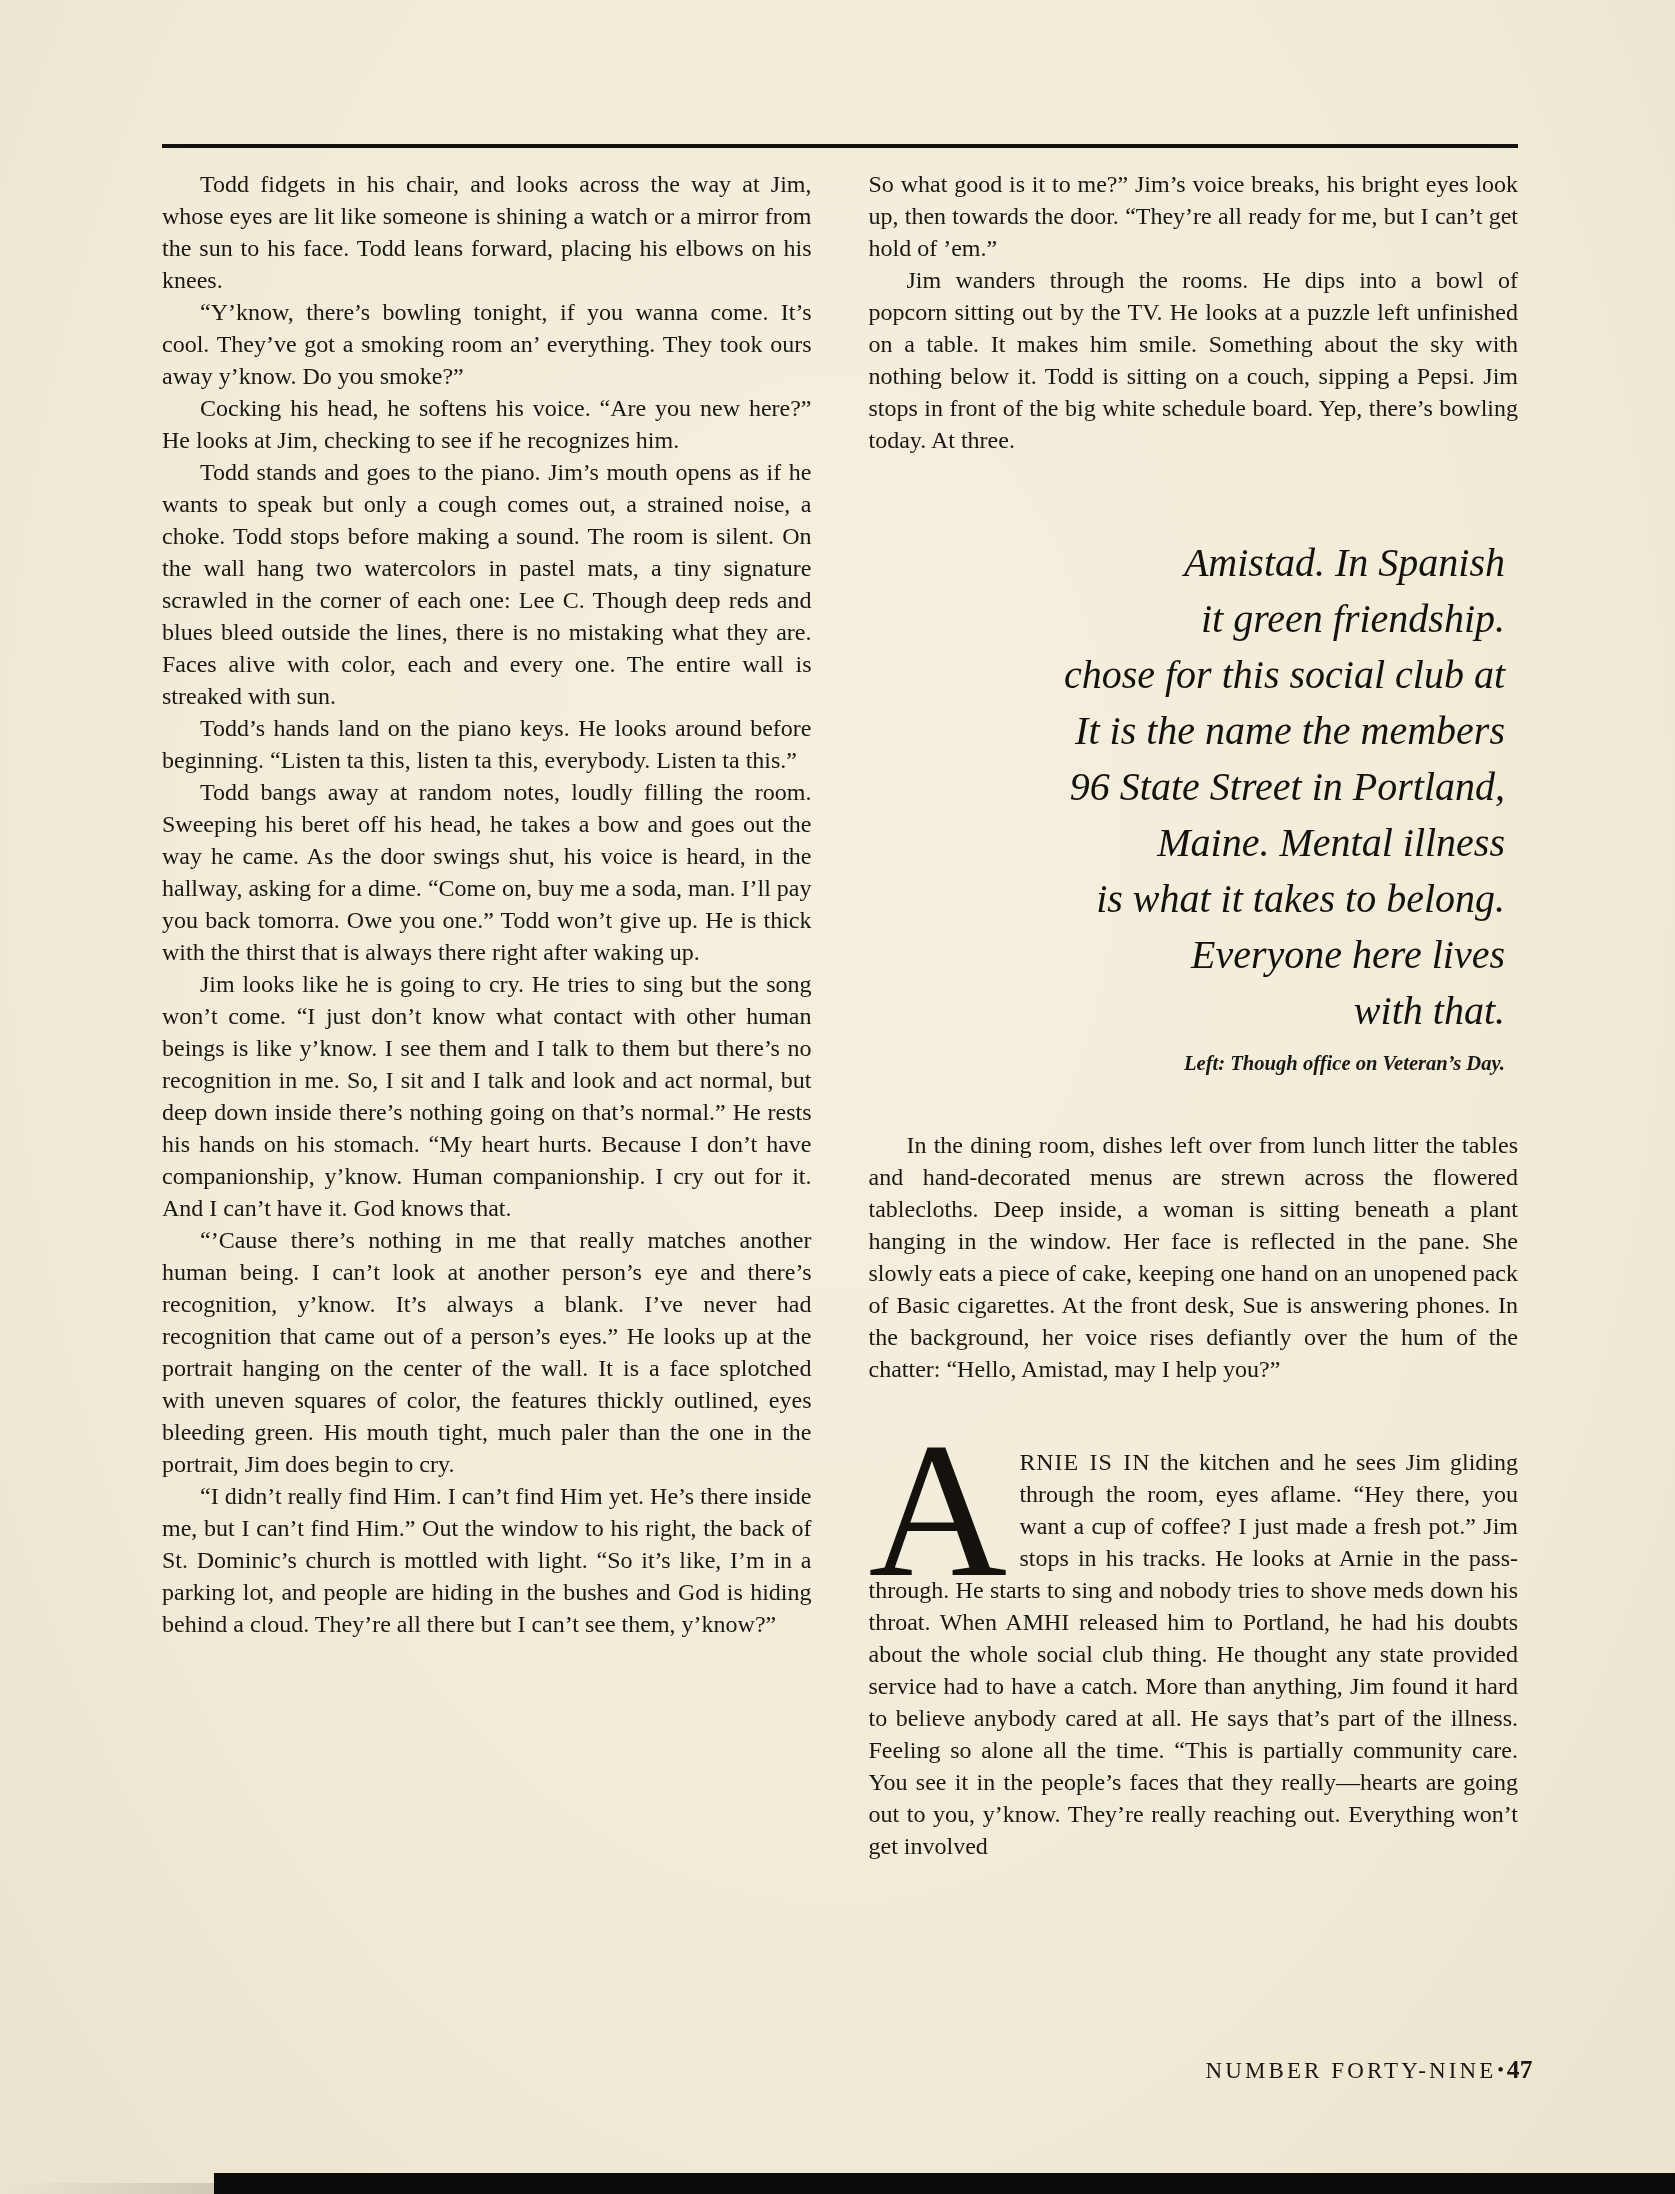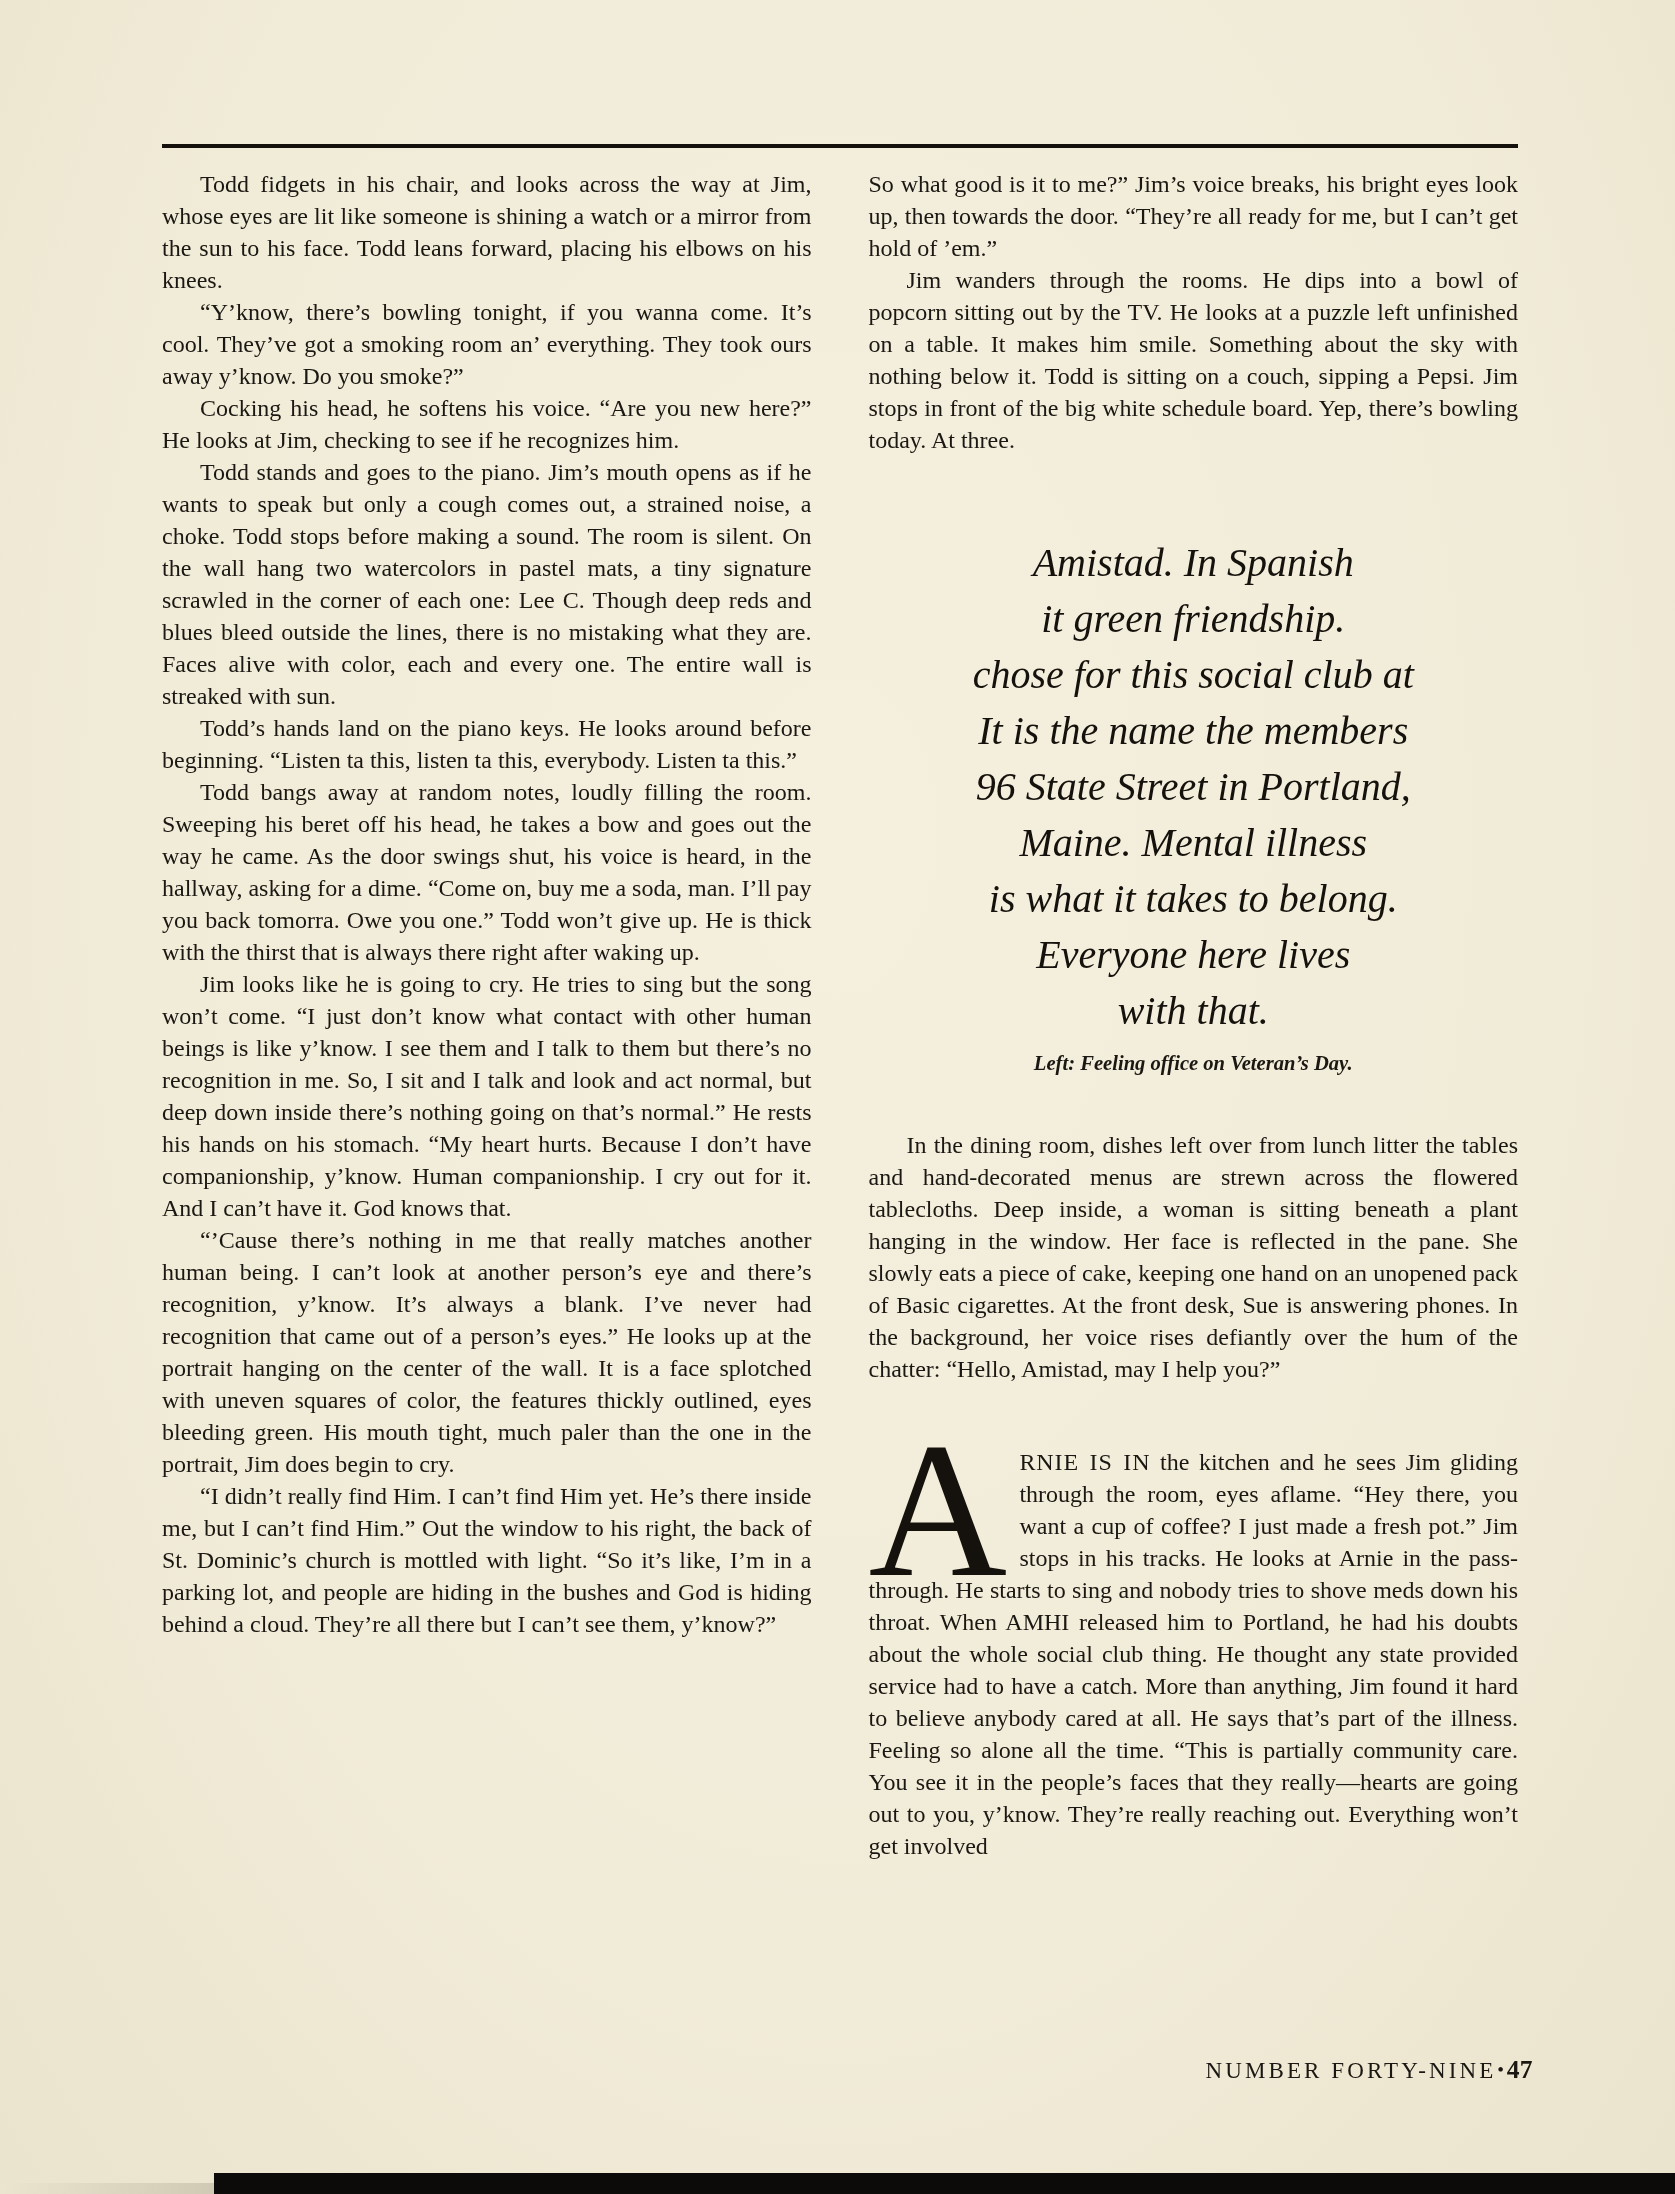--- a/index.html
+++ b/index.html
@@ -43,21 +43,21 @@
     text-align: justify;
     text-justify: inter-word;
     hyphens: auto;
     -webkit-hyphens: auto;
   }
   .indent { text-indent: 38px; }
   .noindent { text-indent: 0; }
 
   .pullquote {
     margin: 79px 13px 53px 13px;
-    text-align: center;
+    text-align: right;
   }
   .pq-line {
     font-style: italic;
     font-size: 40px;
     line-height: 56px;
     color: #15110c;
   }
   .pq-caption {
     font-style: italic;
     font-weight: bold;
@@ -144,21 +144,21 @@
       <div class="pullquote">
         <div class="pq-line">Amistad. In Spanish</div>
         <div class="pq-line">it green friendship.</div>
         <div class="pq-line">chose for this social club at</div>
         <div class="pq-line">It is the name the members</div>
         <div class="pq-line">96 State Street in Portland,</div>
         <div class="pq-line">Maine. Mental illness</div>
         <div class="pq-line">is what it takes to belong.</div>
         <div class="pq-line">Everyone here lives</div>
         <div class="pq-line">with that.</div>
-        <div class="pq-caption">Left: Feeling office on Veteran’s Day.</div>
+        <div class="pq-caption">Left: Though office on Veteran’s Day.</div>
       </div>
 
       <p class="body indent">In the dining room, dishes left over from lunch litter the tables and hand-decorated menus are strewn across the flowered tablecloths. Deep inside, a woman is sitting beneath a plant hanging in the window. Her face is reflected in the pane. She slowly eats a piece of cake, keeping one hand on an unopened pack of Basic cigarettes. At the front desk, Sue is answering phones. In the background, her voice rises defiantly over the hum of the chatter: “Hello, Amistad, may I help you?”</p>
 
       <p class="body noindent opener">
         <span class="dropcap">A</span><span class="leadin">RNIE IS IN</span><span> the kitchen and he sees Jim gliding through the room, eyes aflame. “Hey there, you want a cup of coffee? I just made a fresh pot.” Jim stops in his tracks. He looks at Arnie in the pass-through. He starts to sing and nobody tries to shove meds down his throat. When AMHI released him to Portland, he had his doubts about the whole social club thing. He thought any state provided service had to have a catch. More than anything, Jim found it hard to believe anybody cared at all. He says that’s part of the illness. Feeling so alone all the time. “This is partially community care. You see it in the people’s faces that they really—hearts are going out to you, y’know. They’re really reaching out. Everything won’t get involved</span>
       </p>
     </div>
 
   </div>

